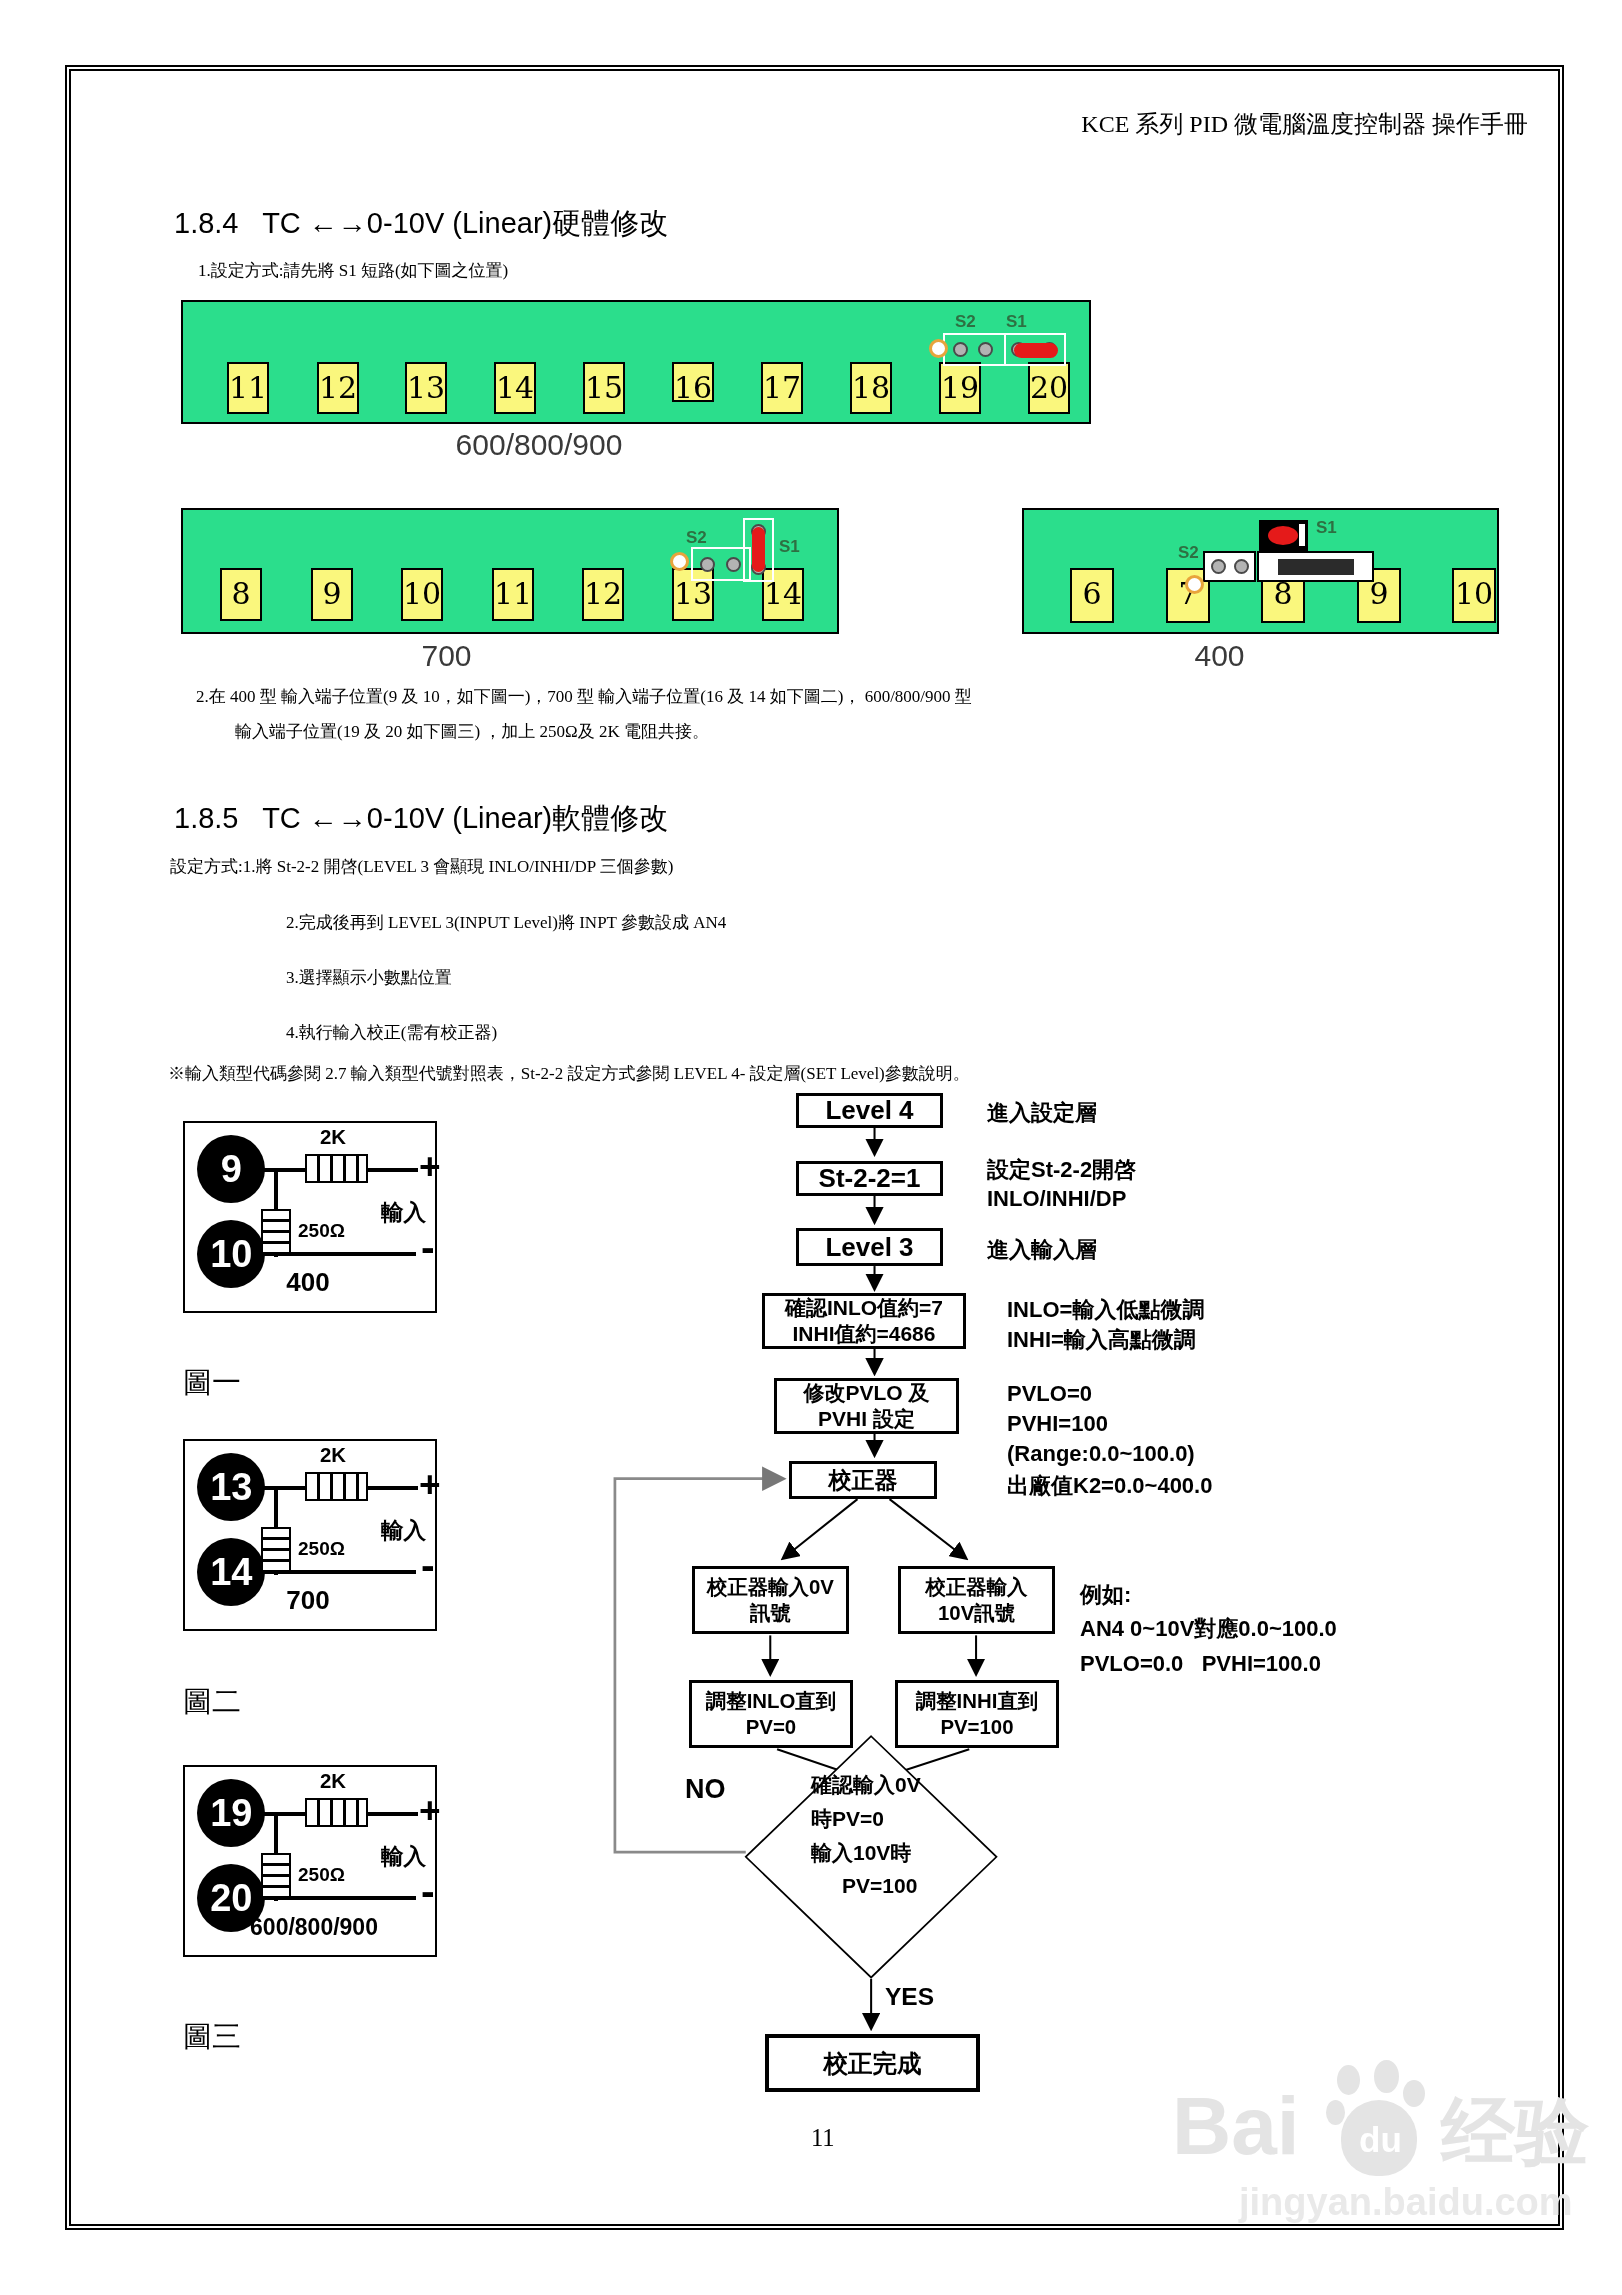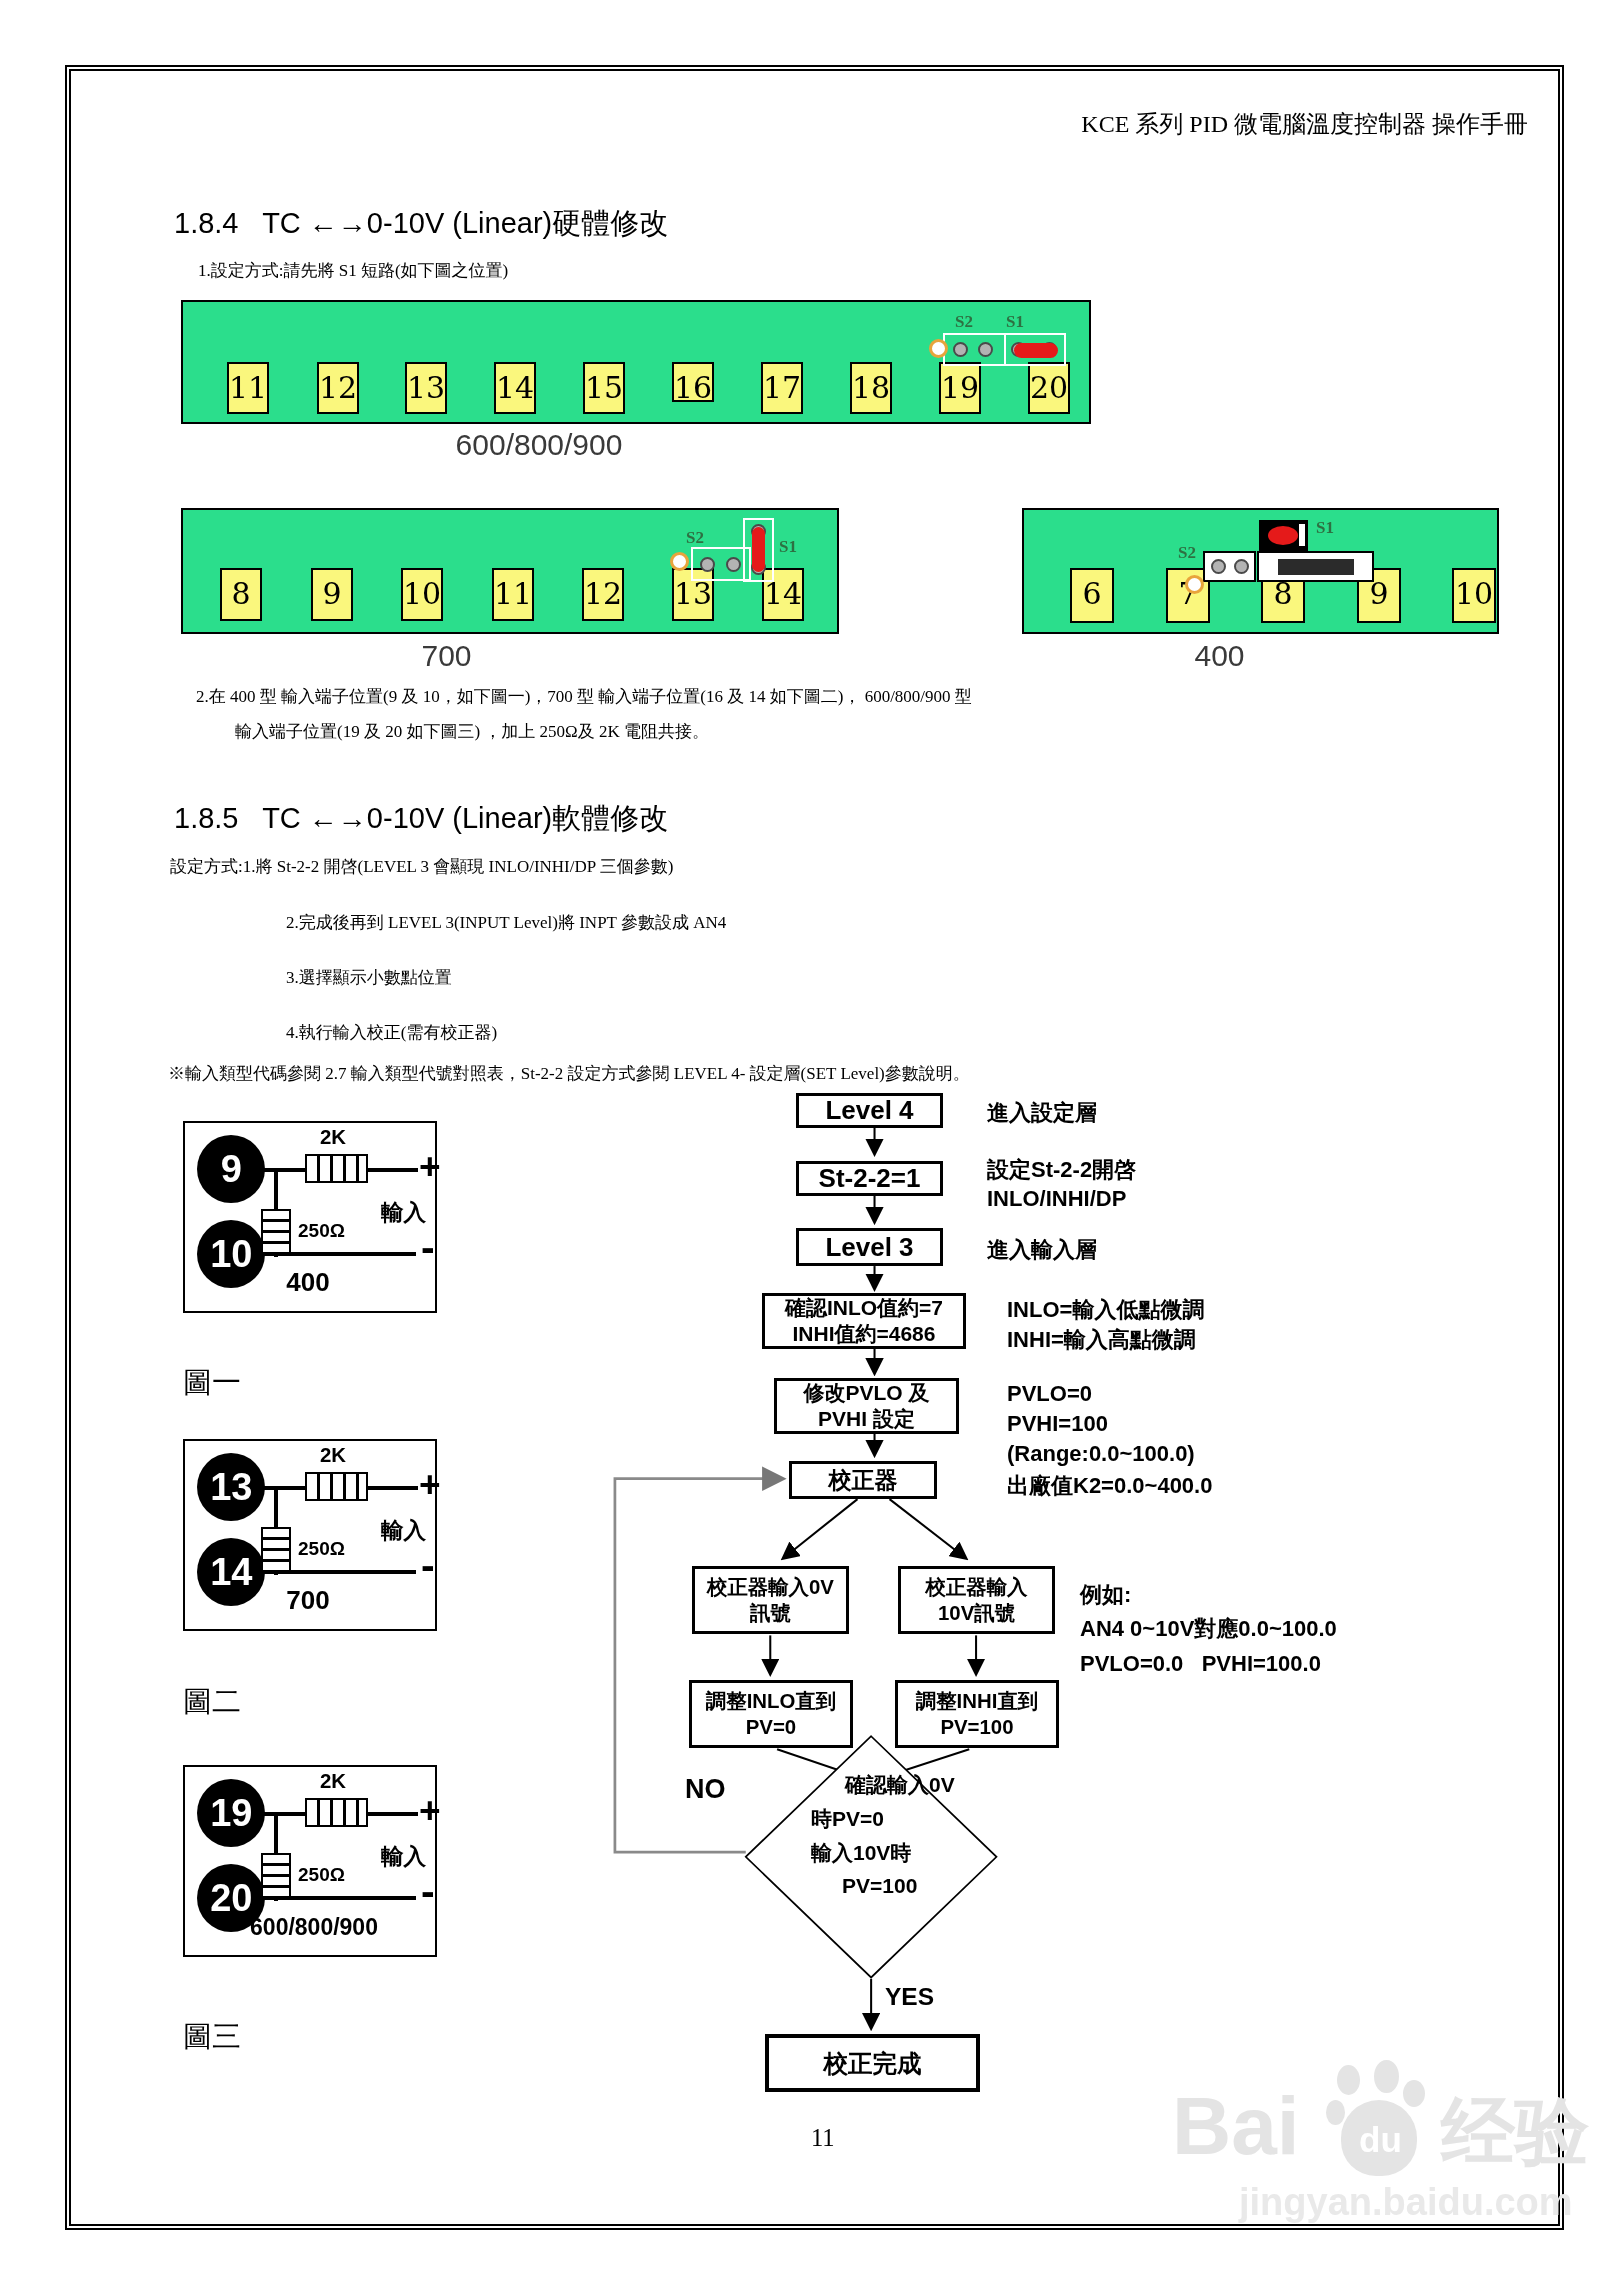--- a/index.html
+++ b/index.html
@@ -15,21 +15,21 @@
 
   .hdr{right:95px;top:108px;font-size:24px;text-align:right}
 
   .h-title{font-family:"Liberation Sans",sans-serif;font-size:29px}
   .body-txt{font-size:17px}
 
   .board{background:#2BDE8C;border:2.7px solid #000}
   .term{position:absolute;background:#FAF77D;border:2px solid #000;text-align:center;
         font-family:"DejaVu Serif",serif;font-size:30px;line-height:48px}
   .bcap{font-family:"Liberation Sans",sans-serif;color:#3a3a3a;text-align:center;font-size:30px}
-  .slabel{position:absolute;font-family:Liberation Serif, serif;font-size:17px;
+  .slabel{position:absolute;font-family:Liberation Sans, sans-serif;font-size:17px;
           font-weight:bold;color:#2e7042}
   .gcirc{position:absolute;width:15px;height:15px;border-radius:50%;background:#b3b3b3;border:2px solid #4a4a4a}
   .ocirc{position:absolute;width:19px;height:19px;border-radius:50%;background:#fff;border:3.4px solid #E8A43C}
   .wstrip{position:absolute;border:2px solid #fff}
   .bstrip{position:absolute;border:2px solid #000;background:#fff}
   .redbar{position:absolute;background:#E51A1A;border-radius:7.5px}
 
   .fig{width:254px;height:192px;border:2px solid #000;background:#fff}
   .fcirc{position:absolute;width:68px;height:68px;border-radius:50%;background:#000;color:#fff;
          font-family:"Liberation Sans",sans-serif;font-weight:bold;font-size:38px;
@@ -261,21 +261,21 @@
 
 <div class="fbox" style="left:689px;top:1680px;width:164px;height:68px;font-size:20.4px;line-height:26px">
   <span>調整INLO直到</span>
   <span>PV=0</span>
 </div>
 <div class="fbox" style="left:895px;top:1680px;width:164px;height:68px;font-size:20.4px;line-height:26px">
   <span>調整INHI直到</span>
   <span>PV=100</span>
 </div>
 
-<div class="ftxt" style="left:845px;top:1771px">確認輸入0V</div>
+<div class="ftxt" style="left:811px;top:1771px">確認輸入0V</div>
 <div class="ftxt" style="left:811px;top:1805px">時PV=0</div>
 <div class="ftxt" style="left:811px;top:1839px">輸入10V時</div>
 <div class="ftxt" style="left:842px;top:1874px">PV=100</div>
 <div class="fnote" style="left:685px;top:1774px;font-size:27px">NO</div>
 <div class="fnote" style="left:885px;top:1983px;font-size:24.5px">YES</div>
 
 <div class="fbox" style="left:765px;top:2034px;width:215px;height:58px;font-size:24.5px;border-width:4.1px">校正完成</div>
 
 <div class="abs" style="left:811px;top:2124px;font-size:24.5px">11</div>
 

